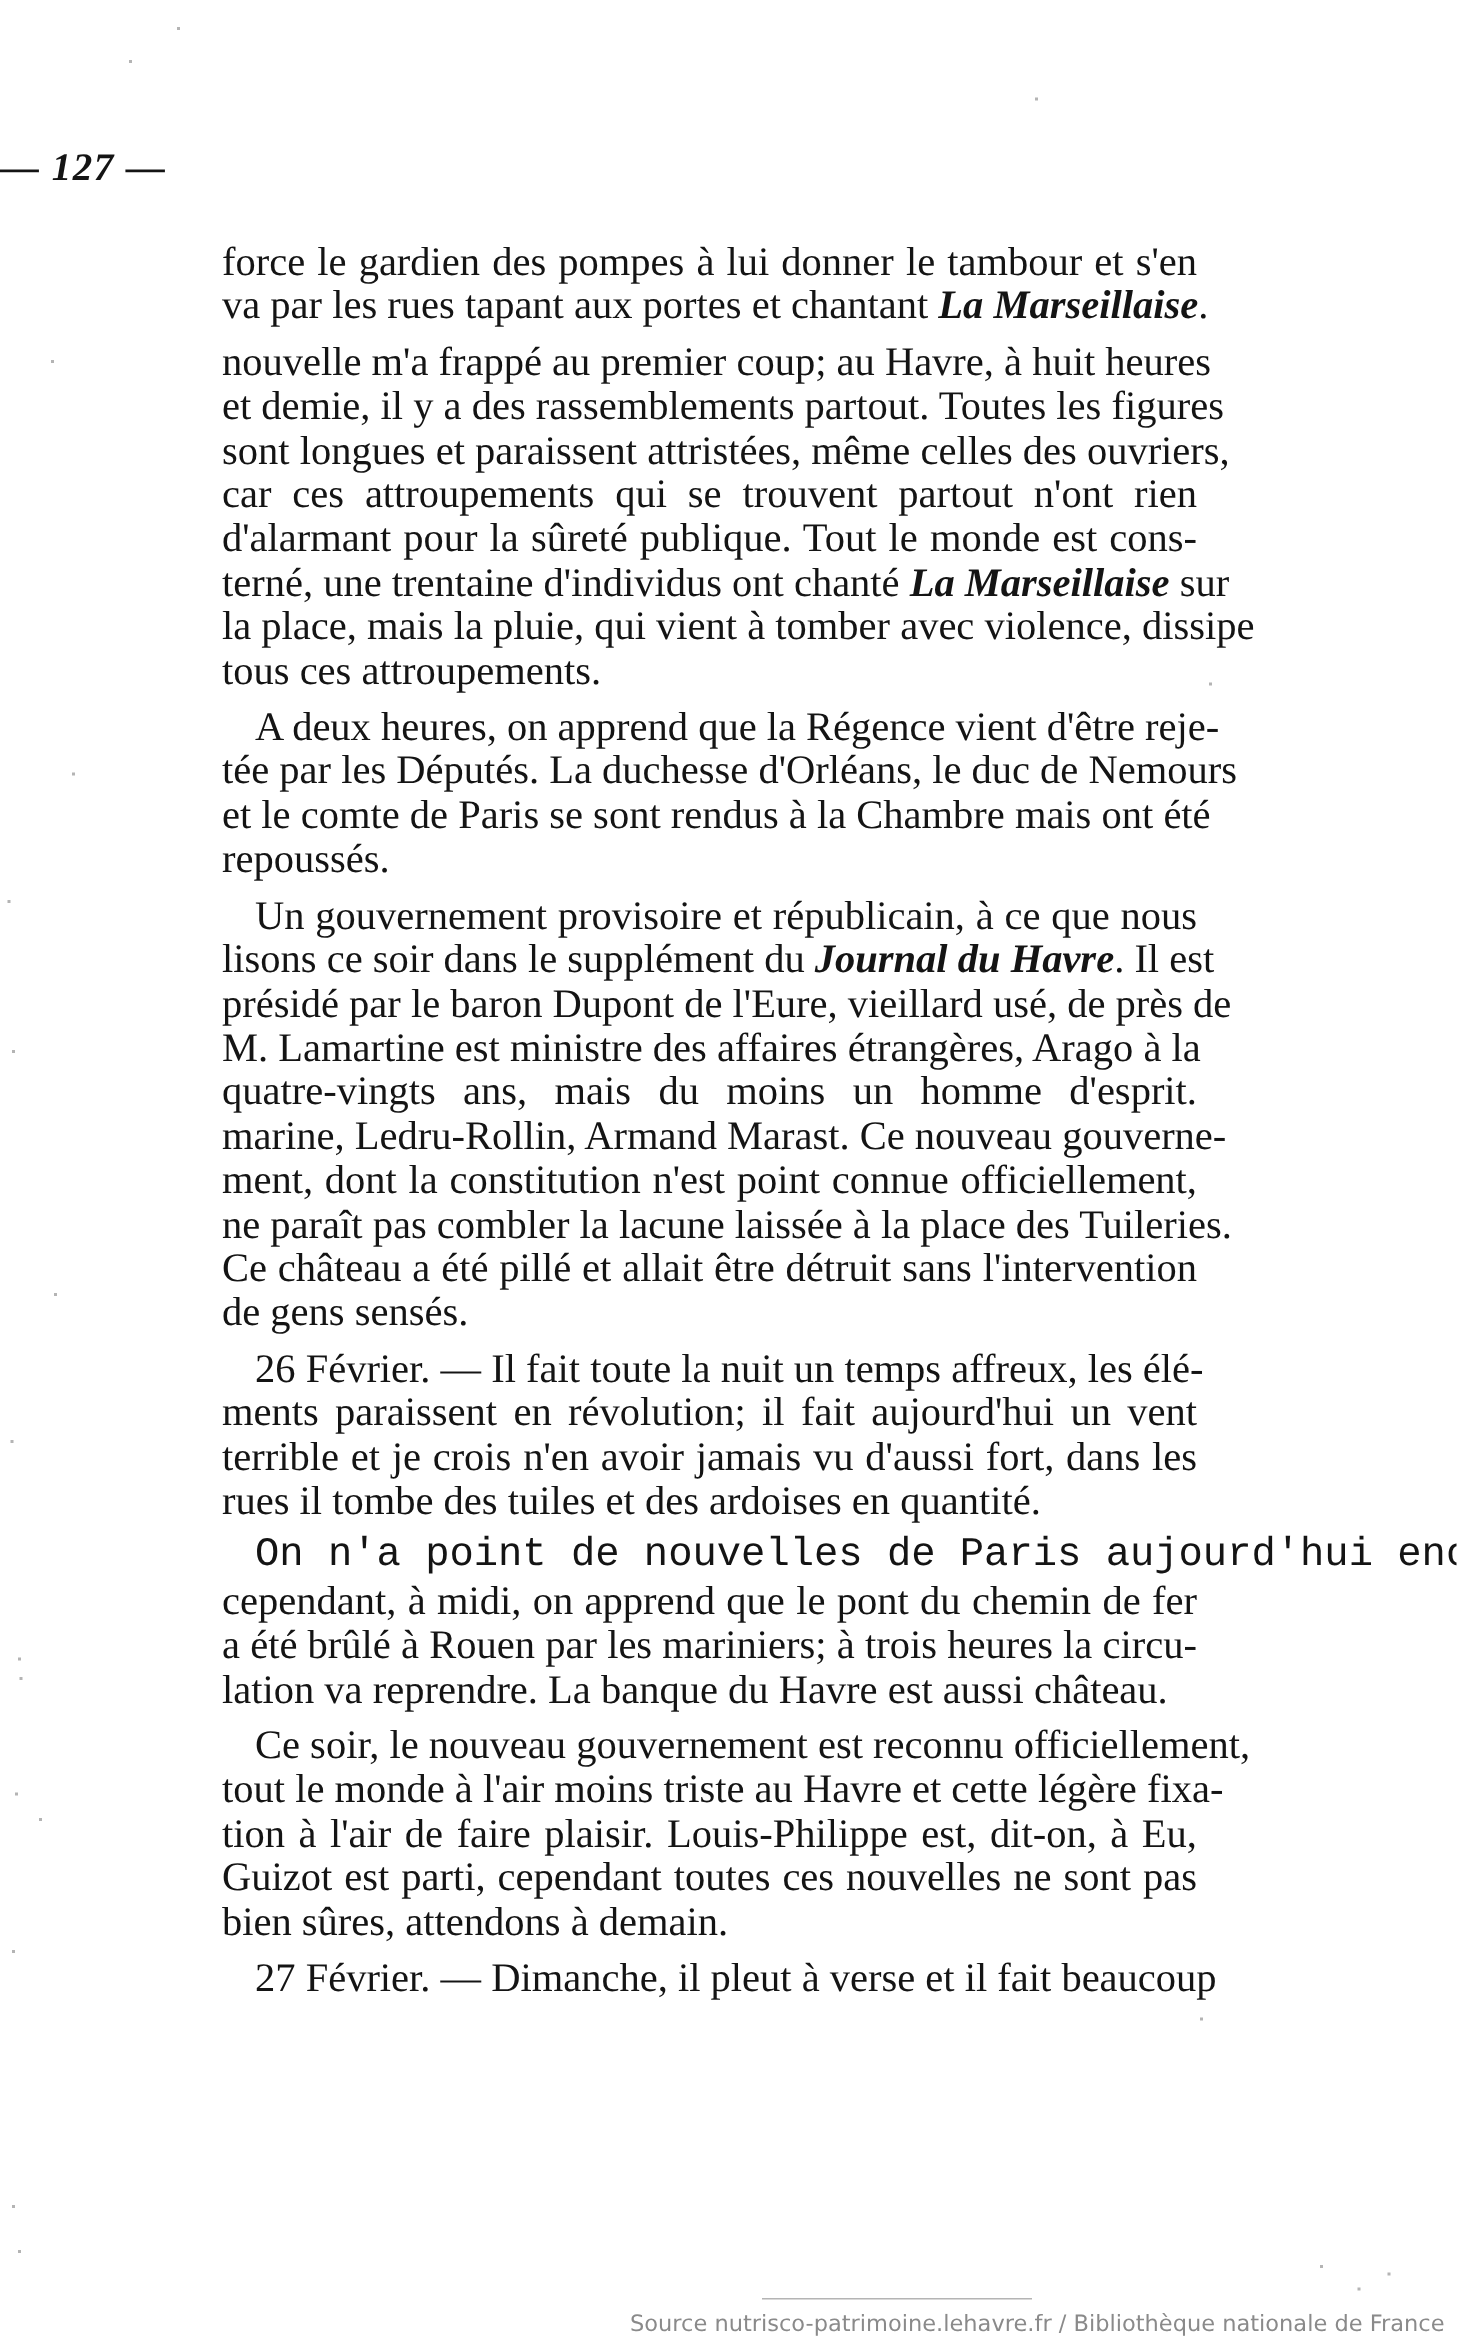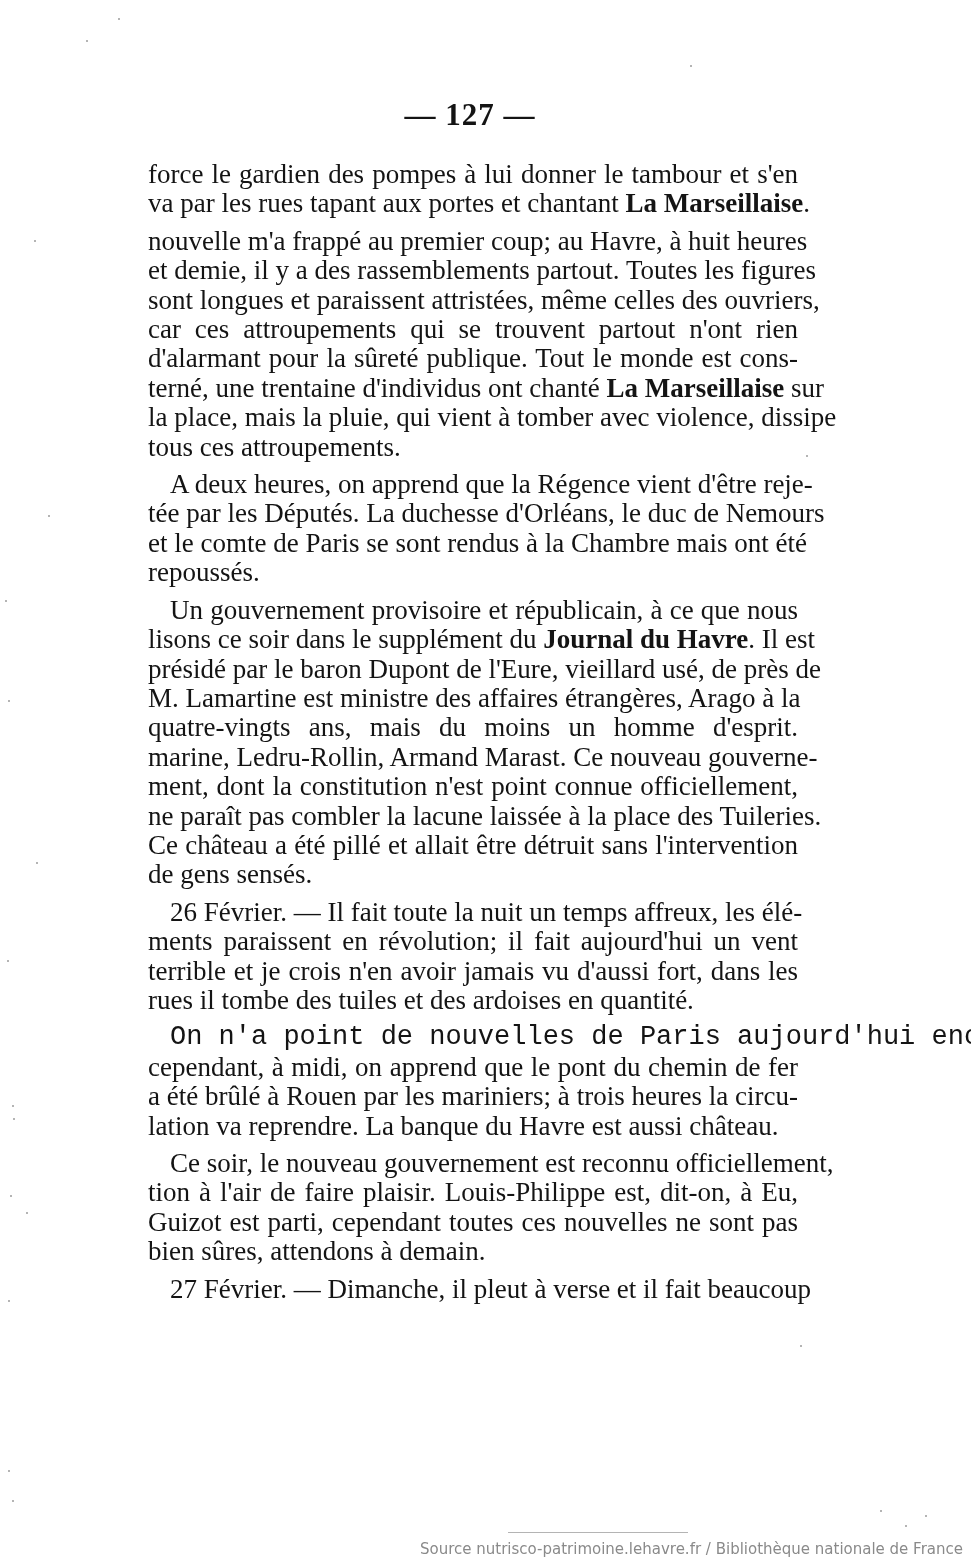--- a/index.html
+++ b/index.html
@@ -3,31 +3,31 @@
   <meta charset="utf-8">
   <style>
     html, body { margin: 0; padding: 0; background: #ffffff; }
     body {
       width: 971px; height: 1566px; position: relative; overflow: hidden;
       font-family: "Liberation Serif", "DejaVu Serif", serif;
       color: #141414;
     }
     .page-number {
       position: absolute; top: 97px; left: 0; width: 940px;
-      text-align: center; font-size: 31px; font-weight: bold; letter-spacing: 1px;
+      text-align: left; font-size: 26px; font-weight: bold; letter-spacing: 1px; font-style: italic;
     }
     .text-block {
       position: absolute; left: 148px; width: 650px; top: 160px;
       font-size: 27px; line-height: 29.4px; text-align: justify;
       font-stretch: condensed;
     }
     .text-block p { margin: 0 0 8px 0; }
     .line { display: block; text-align: justify; text-align-last: justify; white-space: nowrap; overflow: visible; }
     .line.last { text-align-last: left; }
-    .i { font-weight: bold; }
+    .i { font-style: italic; font-weight: bold; }
     .source-footer {
       position: absolute; right: 8px; bottom: 8px;
       font-family: "DejaVu Sans", sans-serif; font-size: 15px; color: #8a8a8a; margin-left: 21px;
     }
     .specks { position: absolute; left: 0; top: 0; width: 971px; height: 1566px; pointer-events: none; }
     .specks i { position: absolute; width: 2px; height: 2px; background: #777; opacity: .55; }
   </style>
 </head>
 <body>
 
@@ -98,20 +98,21 @@
       <span class="line last">rues il tombe des tuiles et des ardoises en quantité.</span>
     </p>
     <p>
       <span class="line" style="padding-left: 22px; font-family: Liberation Mono, monospace;">On n'a point de nouvelles de Paris aujourd'hui encore,</span>
       <span class="line">cependant, à midi, on apprend que le pont du chemin de fer</span>
       <span class="line">a été brûlé à Rouen par les mariniers; à trois heures la circu-</span>
       <span class="line last">lation va reprendre. La banque du Havre est aussi château.</span>
     </p>
     <p>
       <span class="line" style="padding-left: 22px;">Ce soir, le nouveau gouvernement est reconnu officiellement,</span>
+      <span class="line">tout le monde à l'air moins triste au Havre et cette légère fixa-</span>
       <span class="line">tion à l'air de faire plaisir. Louis-Philippe est, dit-on, à Eu,</span>
       <span class="line">Guizot est parti, cependant toutes ces nouvelles ne sont pas</span>
       <span class="line last">bien sûres, attendons à demain.</span>
     </p>
     <p>
       <span class="line last" style="padding-left: 22px;">27 Février. — Dimanche, il pleut à verse et il fait beaucoup</span>
     </p>
   </div>
 
 <div class="source-footer">Source nutrisco-patrimoine.lehavre.fr / Bibliothèque nationale de France</div>

